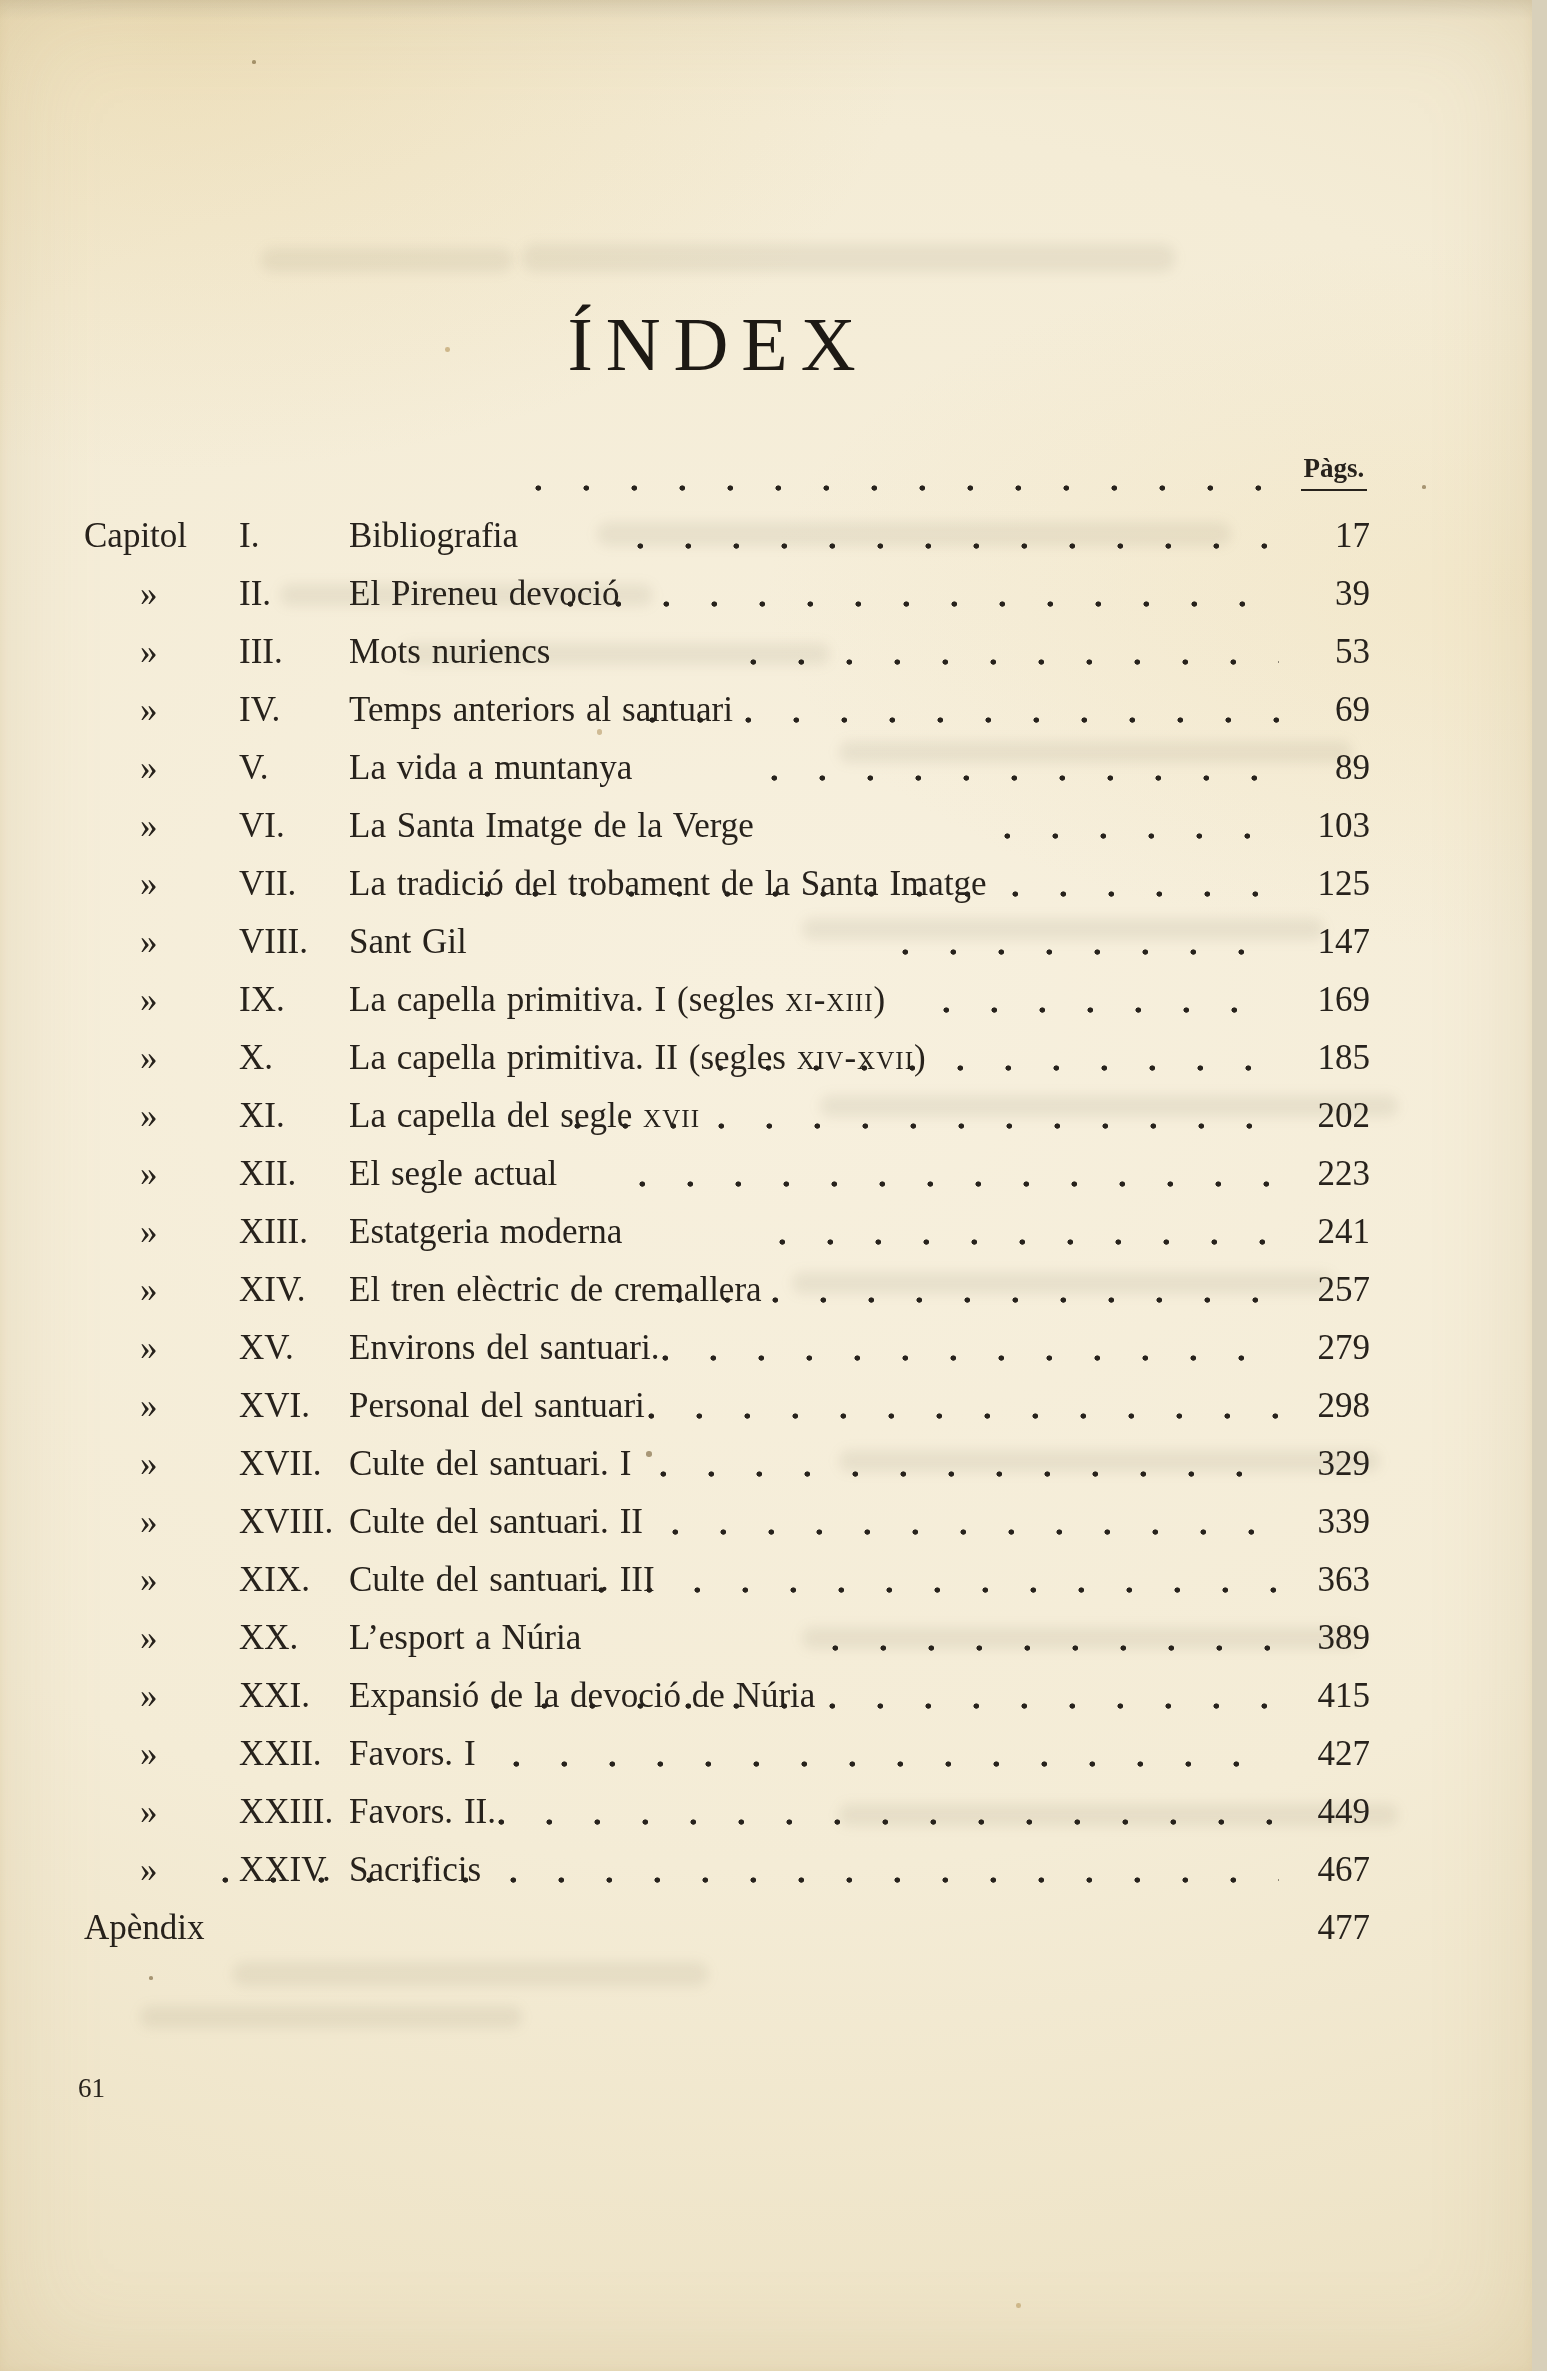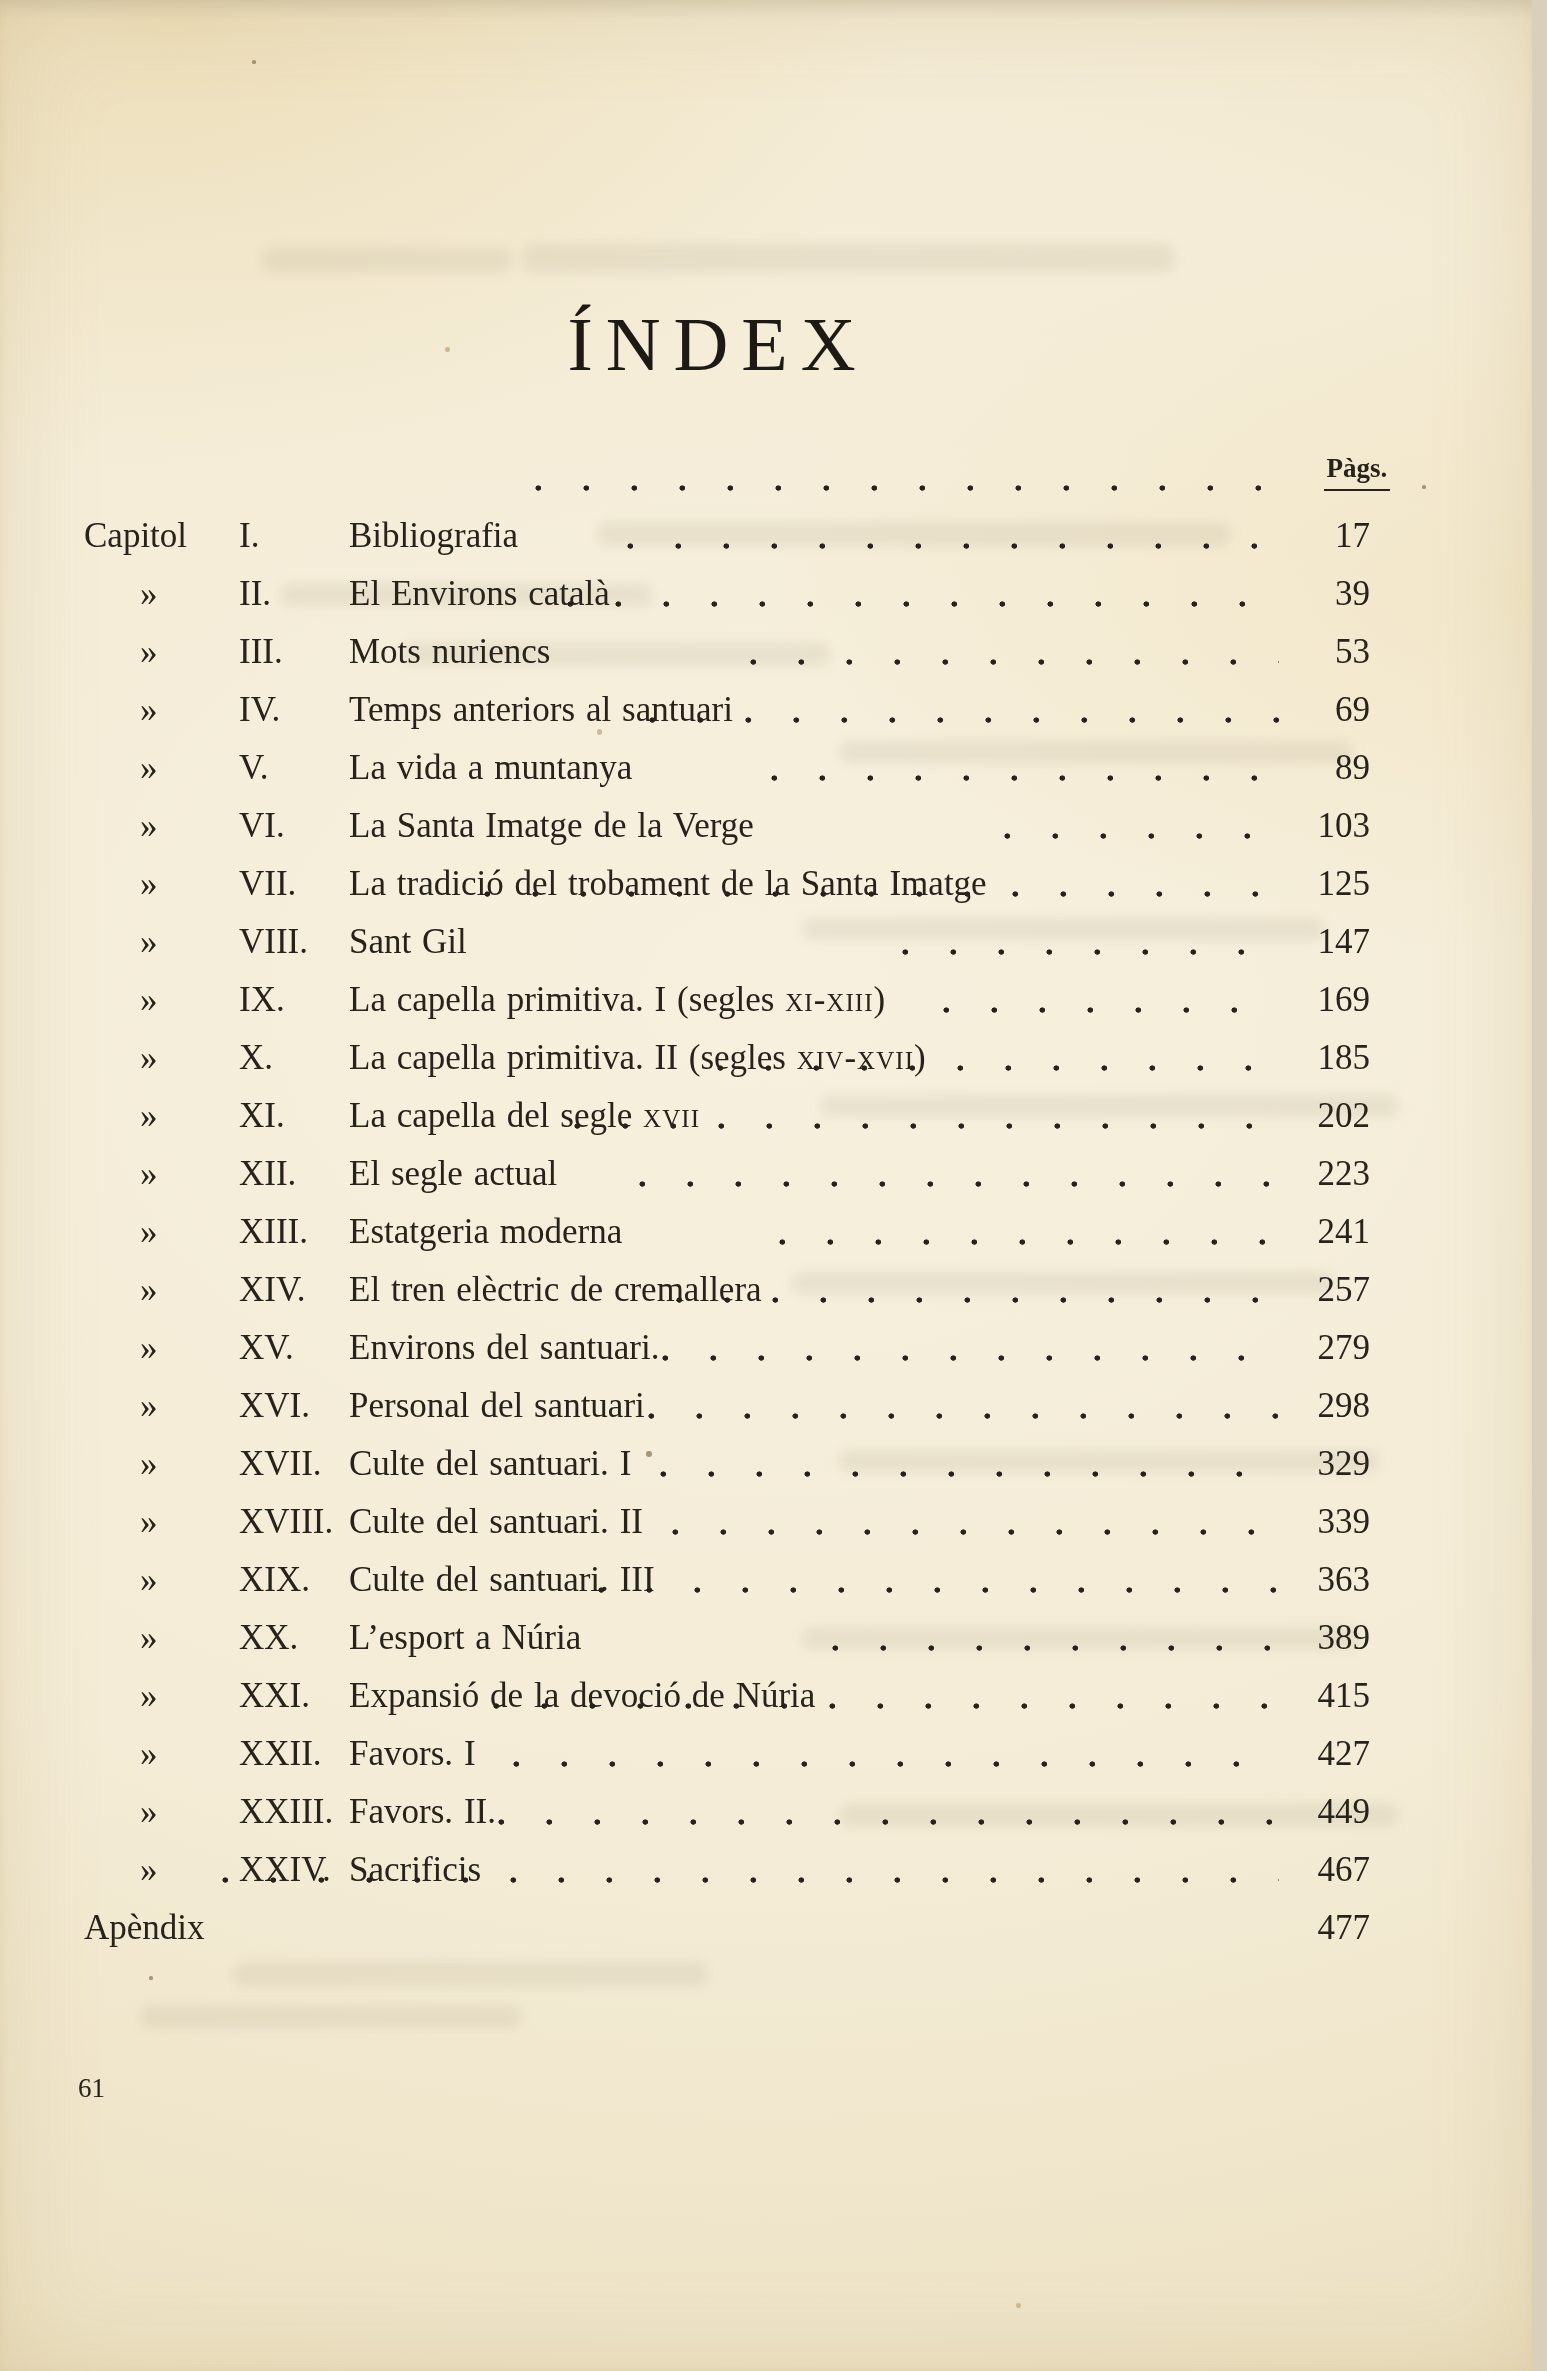--- a/index.html
+++ b/index.html
@@ -40,21 +40,21 @@
     font-weight: normal;
     line-height: 1;
     letter-spacing: 0.17em;
     color: #1d1914;
   }
 
   
   .pags-header {
     position: absolute;
     top: 453px;
-    right: 142px;
+    right: 165px;
     font-size: 27px;
     font-weight: bold;
     padding: 0 2.8px 4.7px 2.8px;
     border-bottom: 2.8px solid var(--ink, #27221c);
     text-align: center;
   }
 
   
   .toc {
     position: absolute;
@@ -167,21 +167,21 @@
     <span class="col-label chapter-word">Capitol</span>
     <span class="col-num">I.</span>
     <span class="entry-title"><span>Bibliografia</span></span>
     <span class="leader"></span>
     <span class="entry-page">17</span>
   </div>
 
   <div class="row">
     <span class="col-label">»</span>
     <span class="col-num">II.</span>
-    <span class="entry-title"><span>El Environs català</span></span>
+    <span class="entry-title"><span>El Pireneu devoció</span></span>
     <span class="leader"></span>
     <span class="entry-page">39</span>
   </div>
 
   <div class="row">
     <span class="col-label">»</span>
     <span class="col-num">III.</span>
     <span class="entry-title"><span>Mots nuriencs</span></span>
     <span class="leader"></span>
     <span class="entry-page">53</span>

